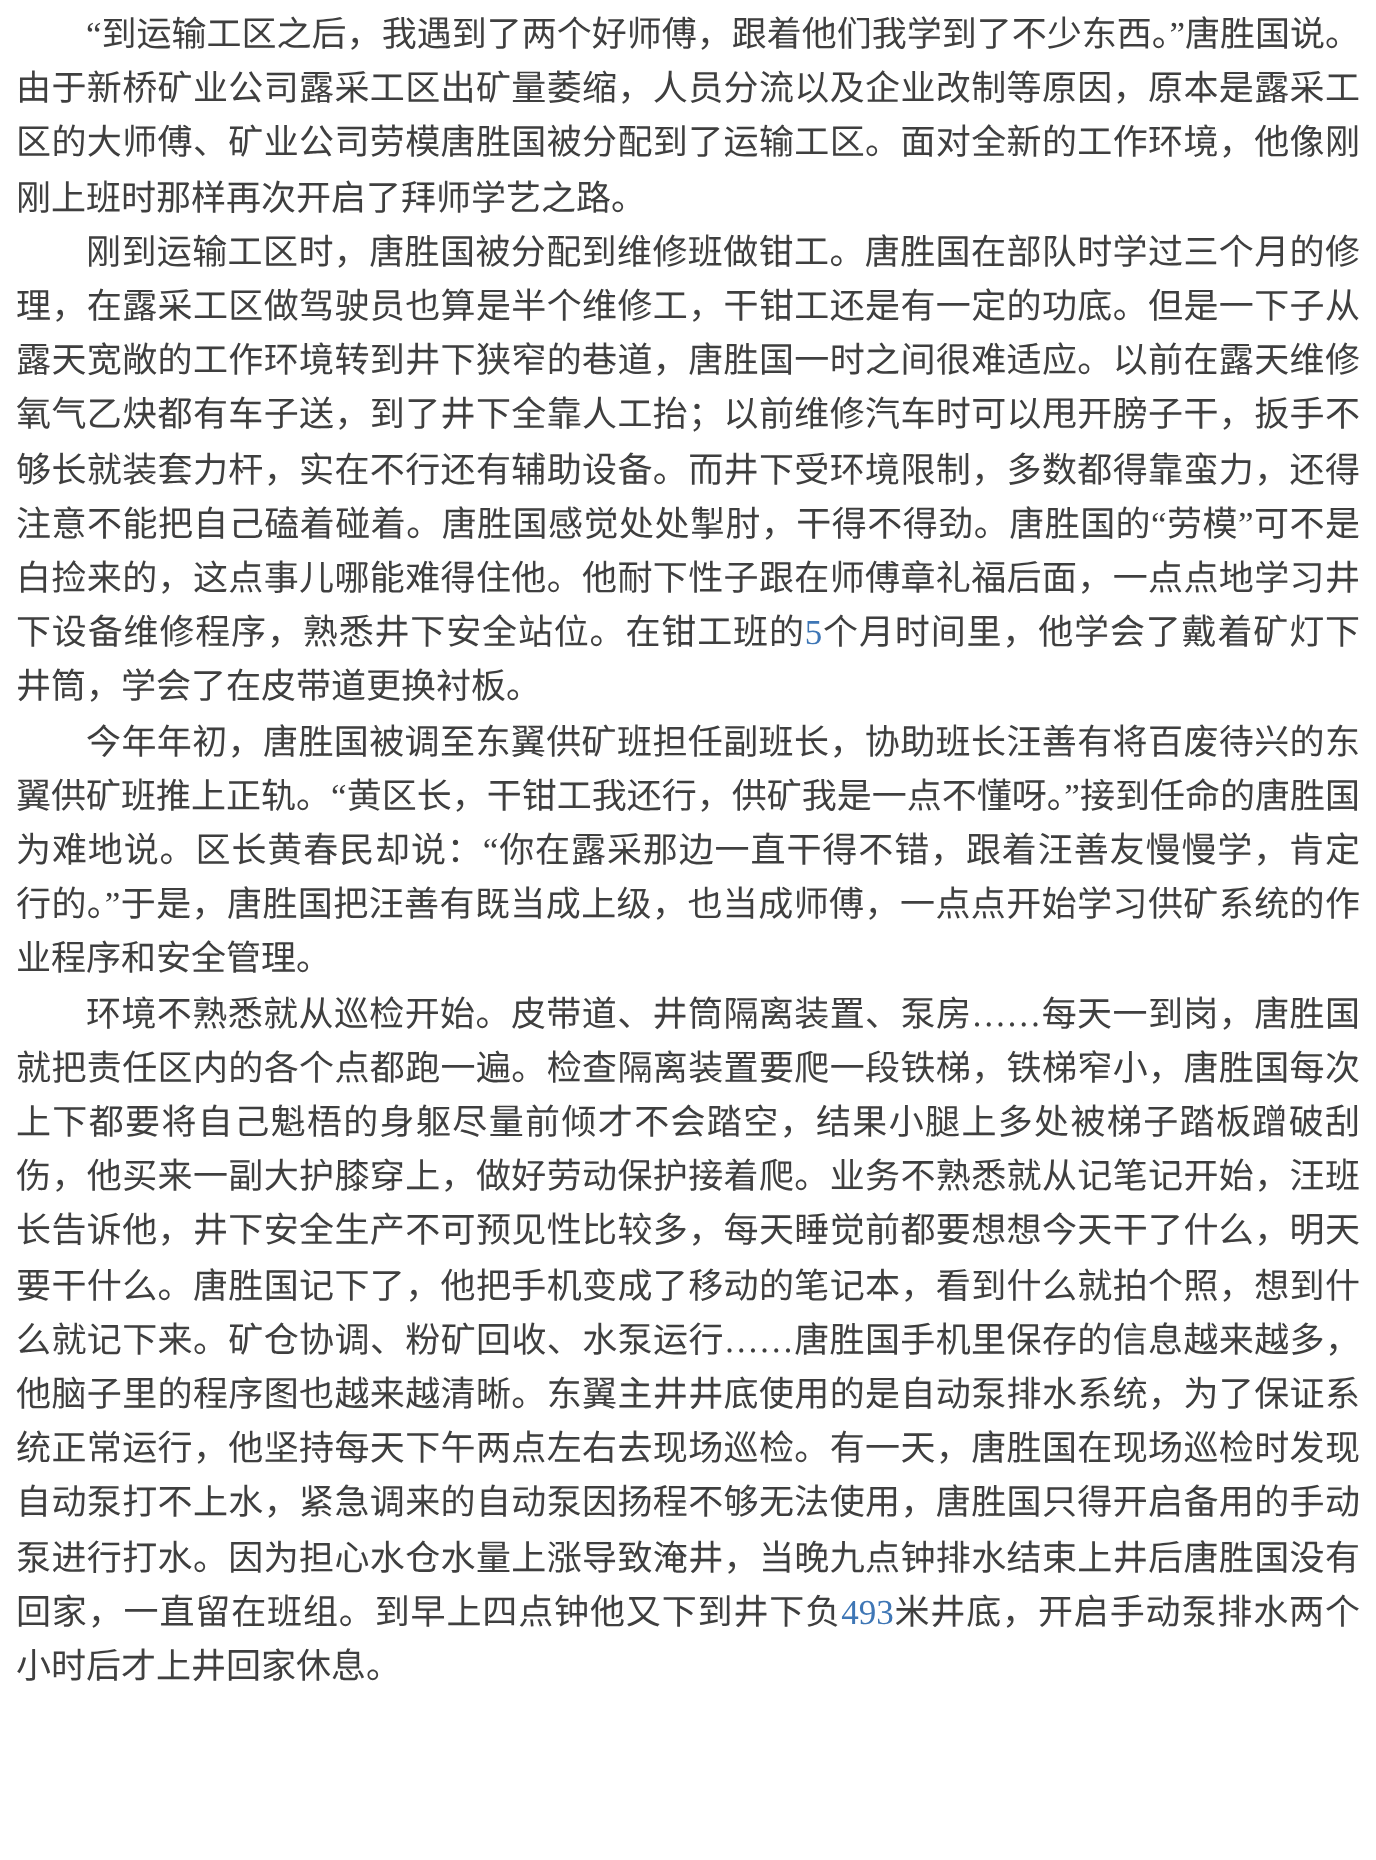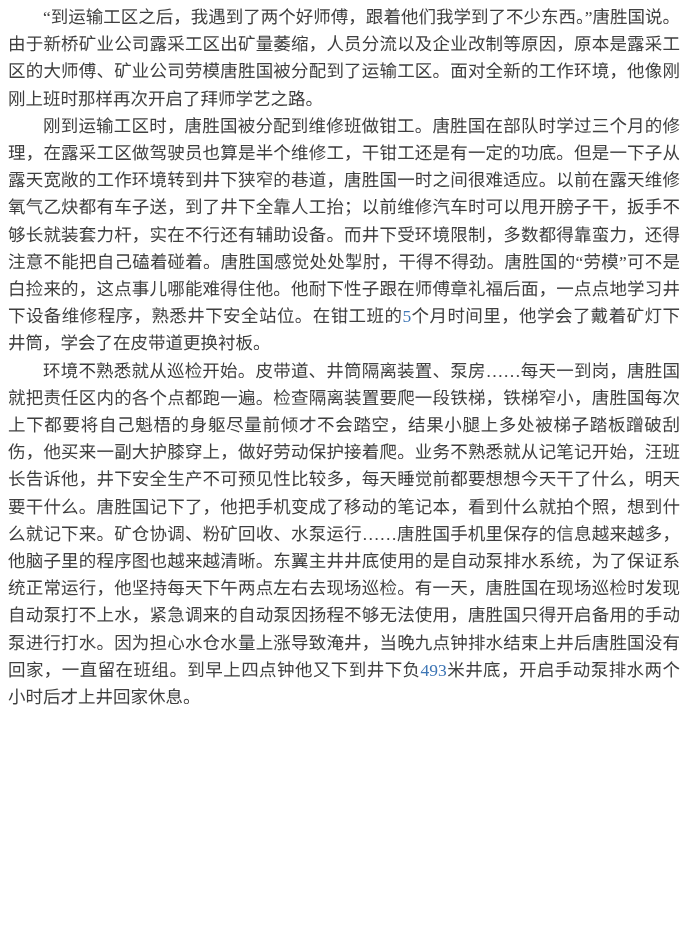--- a/index.html
+++ b/index.html
@@ -41,14 +41,15 @@
     margin-left: 26px;
     letter-spacing: 1px;
   }
 </style>
 </head>
 <body>
 
 <main class="article">
     <p><span>“到运输工区之后，我遇到了两个好师傅，跟着他们我学到了不少东西。”唐胜国说。由于新桥矿业公司露采工区出矿量萎缩，人员分流以及企业改制等原因，原本是露采工区的大师傅、矿业公司劳模唐胜国被分配到了运输工区。面对全新的工作环境，他像刚刚上班时那样再次开启了拜师学艺之路。</span></p>
     <p><span>刚到运输工区时，唐胜国被分配到维修班做钳工。唐胜国在部队时学过三个月的修理，在露采工区做驾驶员也算是半个维修工，干钳工还是有一定的功底。但是一下子从露天宽敞的工作环境转到井下狭窄的巷道，唐胜国一时之间很难适应。以前在露天维修氧气乙炔都有车子送，到了井下全靠人工抬；以前维修汽车时可以甩开膀子干，扳手不够长就装套力杆，实在不行还有辅助设备。而井下受环境限制，多数都得靠蛮力，还得注意不能把自己磕着碰着。唐胜国感觉处处掣肘，干得不得劲。唐胜国的“劳模”可不是白捡来的，这点事儿哪能难得住他。他耐下性子跟在师傅章礼福后面，一点点地学习井下设备维修程序，熟悉井下安全站位。在钳工班的</span><span class="run-num">5</span><span>个月时间里，他学会了戴着矿灯下井筒，学会了在皮带道更换衬板。</span></p>
+    <p><span>今年年初，唐胜国被调至东翼供矿班担任副班长，协助班长汪善有将百废待兴的东翼供矿班推上正轨。“黄区长，干钳工我还行，供矿我是一点不懂呀。”接到任命的唐胜国为难地说。区长黄春民却说：“你在露采那边一直干得不错，跟着汪善友慢慢学，肯定行的。”于是，唐胜国把汪善有既当成上级，也当成师傅，一点点开始学习供矿系统的作业程序和安全管理。</span></p>
     <p><span>环境不熟悉就从巡检开始。皮带道、井筒隔离装置、泵房……每天一到岗，唐胜国就把责任区内的各个点都跑一遍。检查隔离装置要爬一段铁梯，铁梯窄小，唐胜国每次上下都要将自己魁梧的身躯尽量前倾才不会踏空，结果小腿上多处被梯子踏板蹭破刮伤，他买来一副大护膝穿上，做好劳动保护接着爬。业务不熟悉就从记笔记开始，汪班长告诉他，井下安全生产不可预见性比较多，每天睡觉前都要想想今天干了什么，明天要干什么。唐胜国记下了，他把手机变成了移动的笔记本，看到什么就拍个照，想到什么就记下来。矿仓协调、粉矿回收、水泵运行……唐胜国手机里保存的信息越来越多，他脑子里的程序图也越来越清晰。东翼主井井底使用的是自动泵排水系统，为了保证系统正常运行，他坚持每天下午两点左右去现场巡检。有一天，唐胜国在现场巡检时发现自动泵打不上水，紧急调来的自动泵因扬程不够无法使用，唐胜国只得开启备用的手动泵进行打水。因为担心水仓水量上涨导致淹井，当晚九点钟排水结束上井后唐胜国没有回家，一直留在班组。到早上四点钟他又下到井下负</span><span class="run-num">493</span><span>米井底，开启手动泵排水两个小时后才上井回家休息。</span></p>
   </main>
 
 </body></html>

